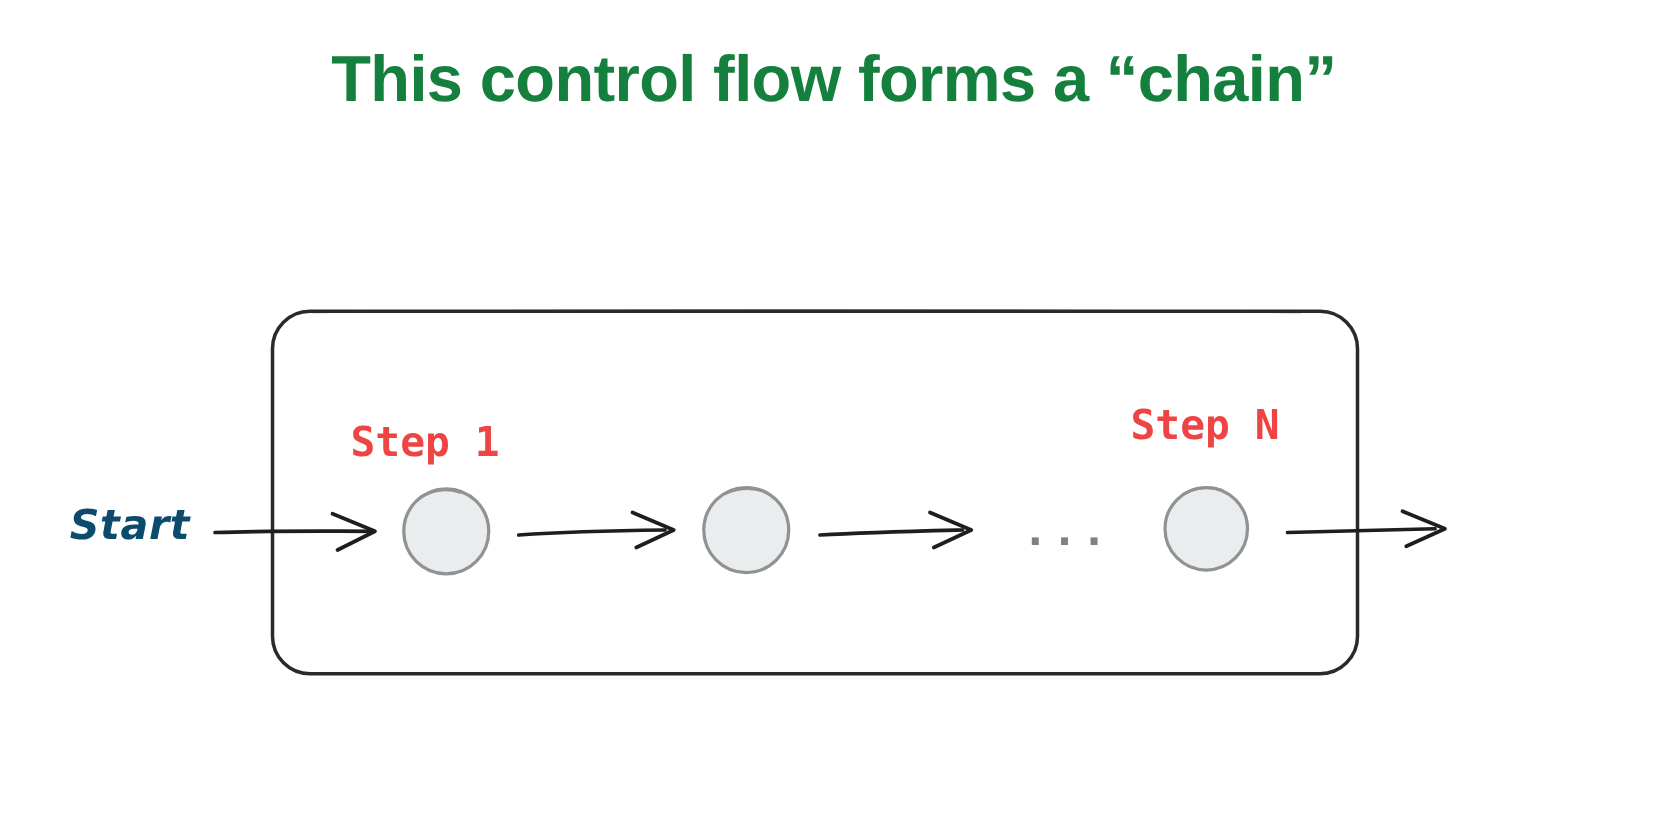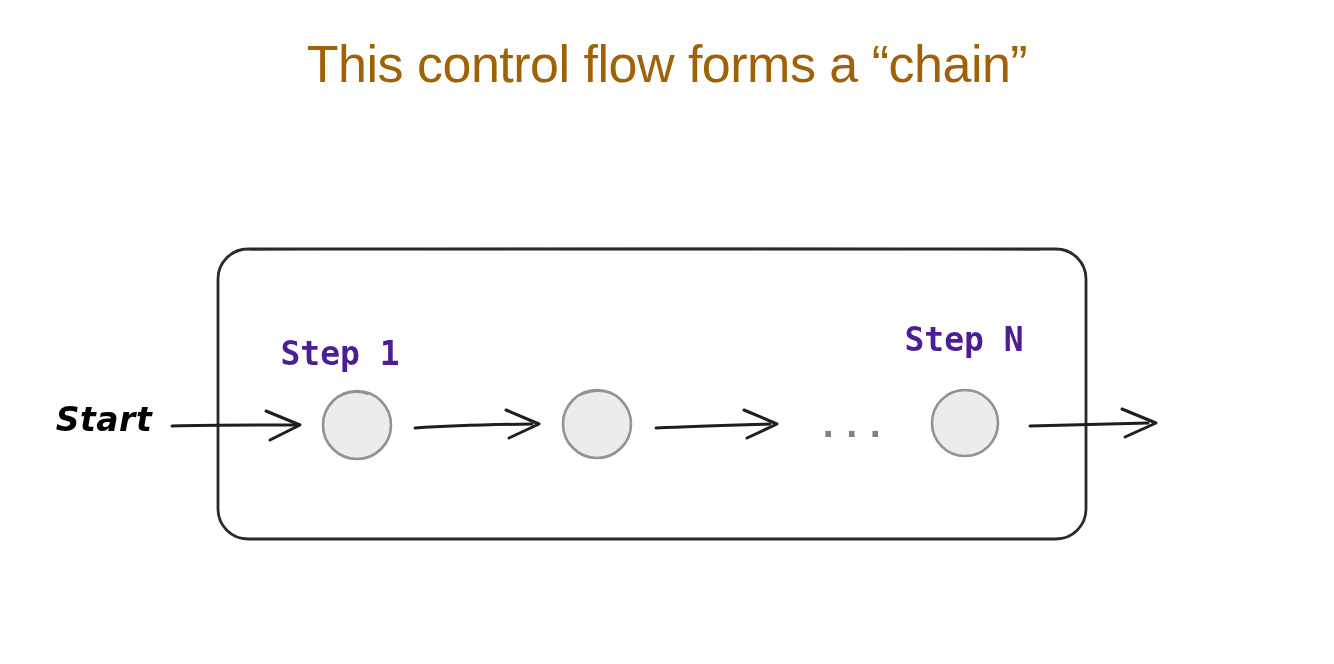--- a/index.html
+++ b/index.html
@@ -15,48 +15,48 @@
     overflow: hidden;
     font-family: "Liberation Sans", sans-serif;
   }
   .title {
     position: absolute;
     top: 34px;
     left: 0;
     width: 100%;
     text-align: center;
     font-family: "Liberation Sans", sans-serif;
-    font-weight: 400;
+    font-weight: 700;
     font-size: 52px;
     letter-spacing: -0.5px;
-    color: #a16207;
+    color: #15803d;
   }
   .art {
     position: absolute;
     top: 0;
     left: 0;
     width: 1334px;
     height: 664px;
   }
   .node-label {
     position: absolute;
     font-family: "DejaVu Sans Mono", "Liberation Mono", monospace;
     font-weight: 700;
     font-size: 33px;
-    color: #4c1d95;
+    color: #ef4444;
     text-align: center;
     white-space: nowrap;
   }
   .hand-label {
     position: absolute;
     font-family: "DejaVu Sans", cursive, sans-serif;
     font-style: italic;
     font-weight: 600;
     font-size: 33px;
-    color: #000000;
+    color: #0c4a6e;
     text-align: center;
     white-space: nowrap;
     letter-spacing: 0.5px;
   }
   .ellipsis {
     position: absolute;
     left: 818px;
     top: 405px;
     width: 64px;
     text-align: center;

